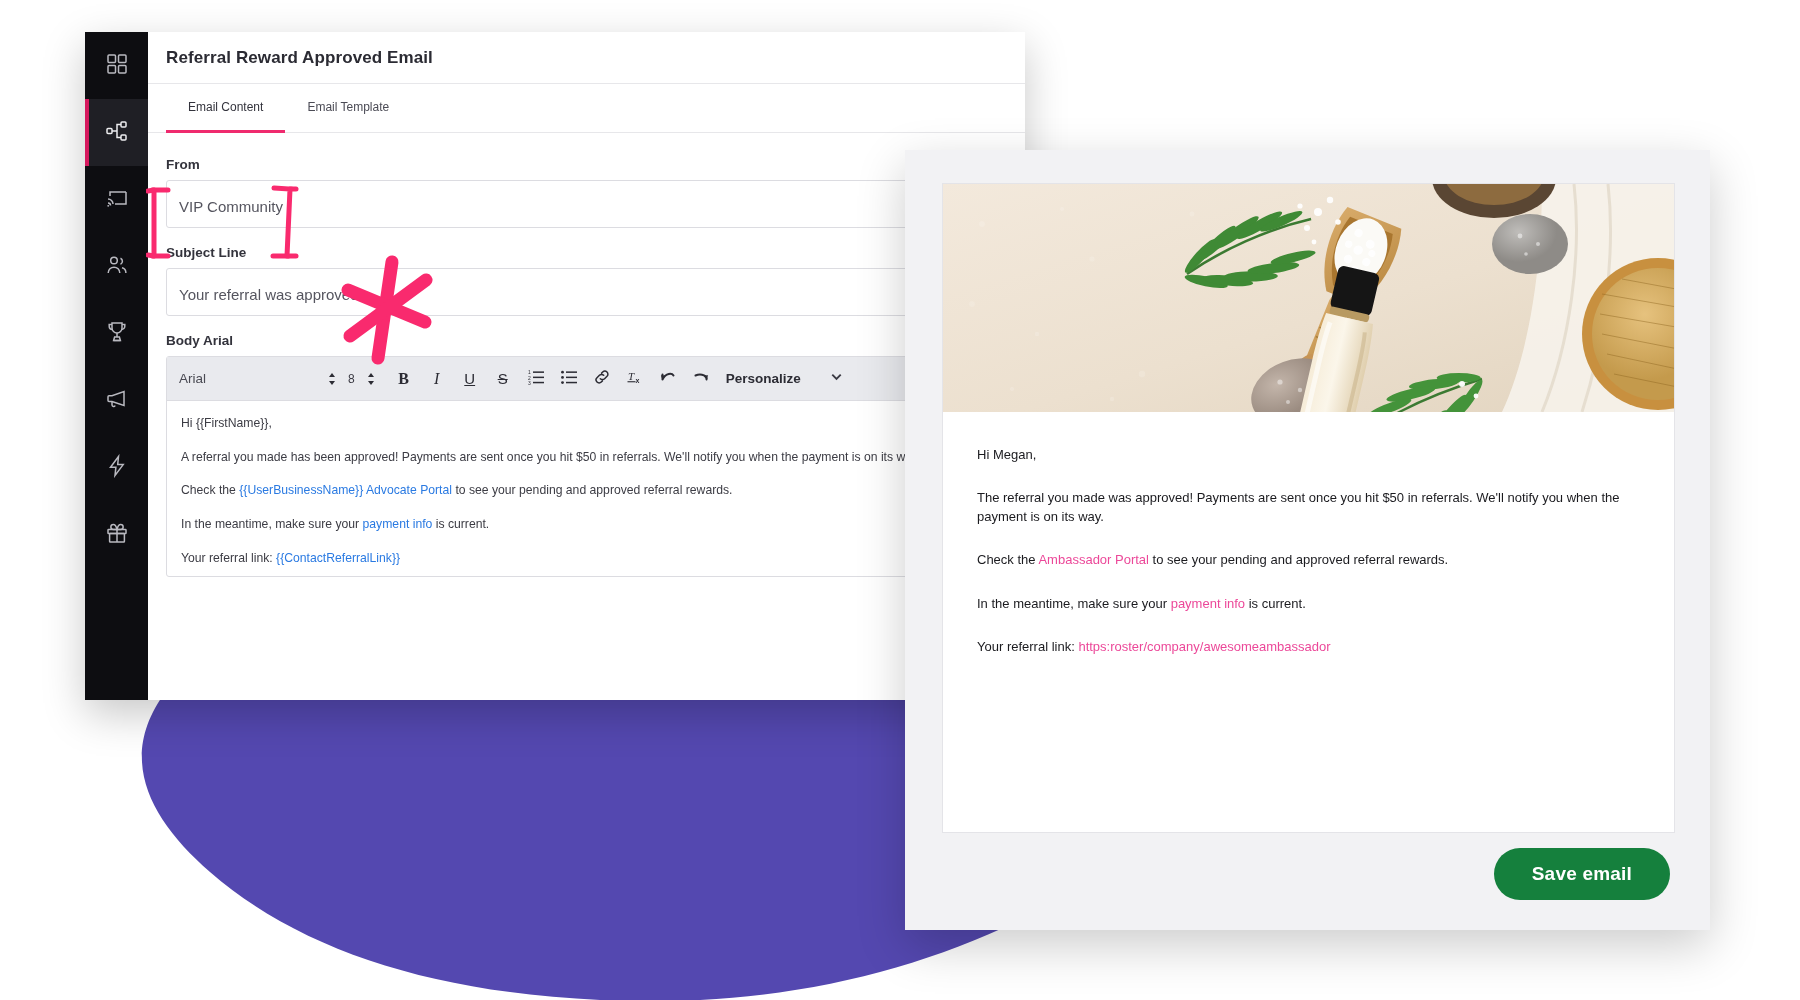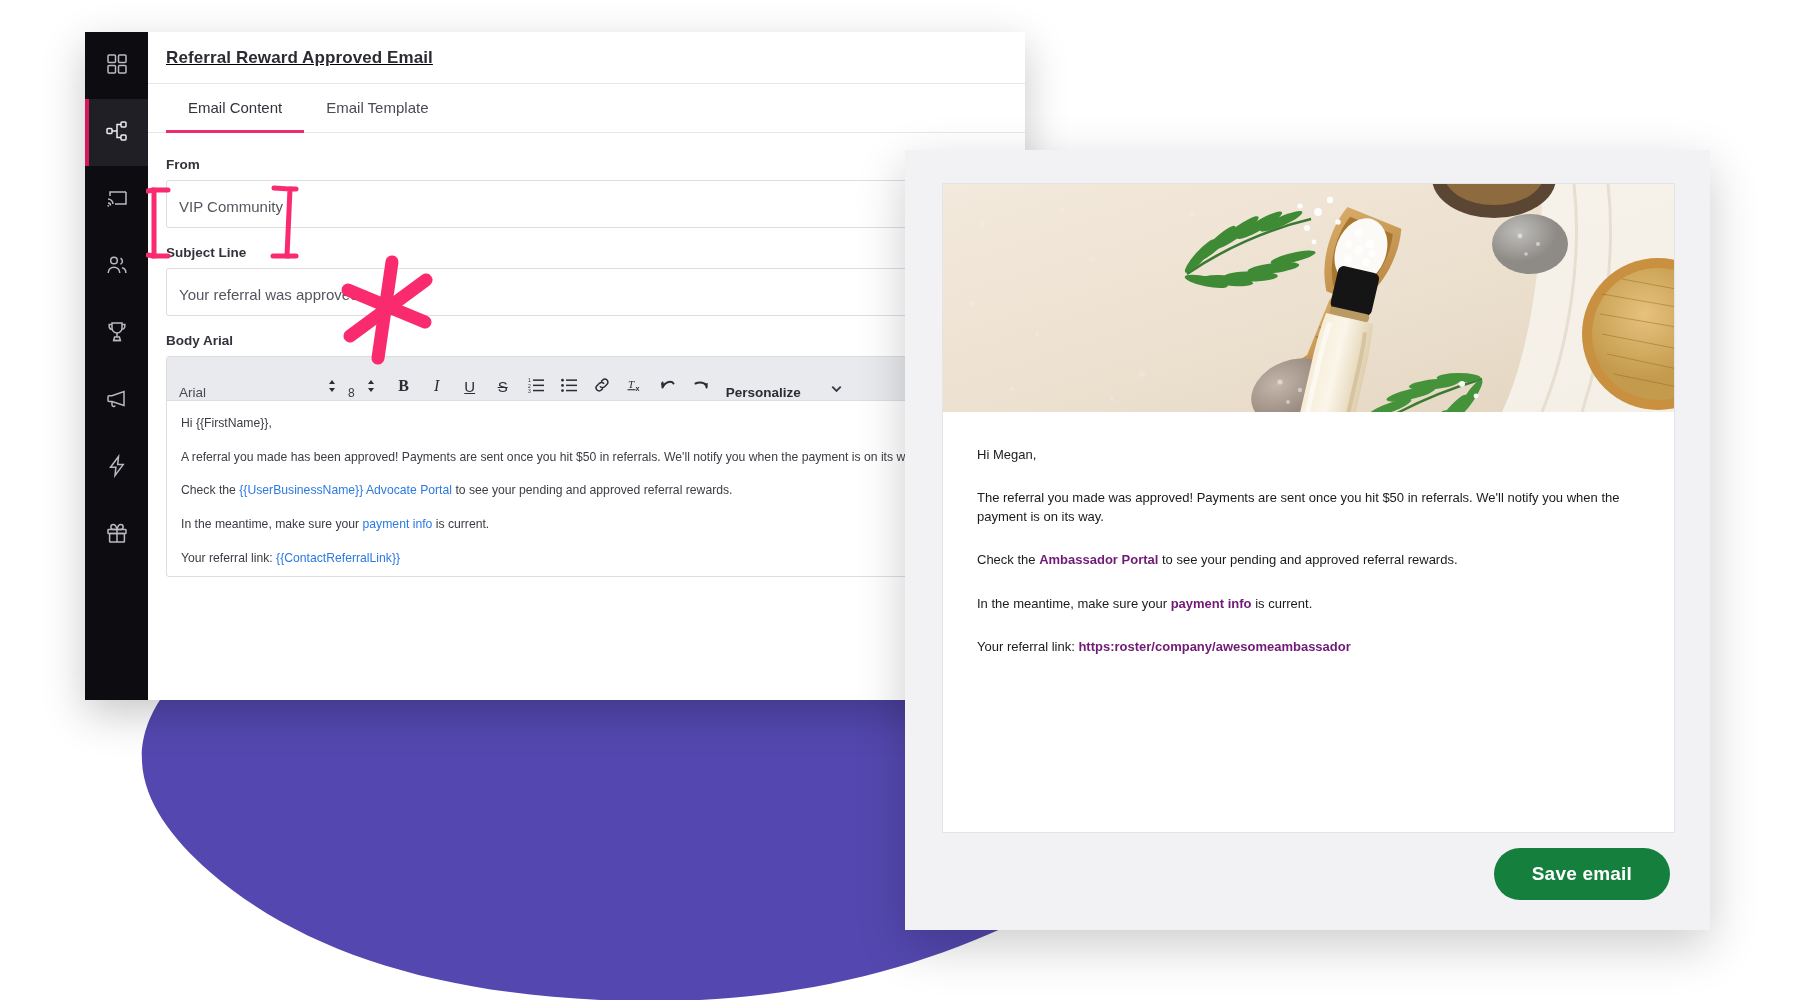--- a/index.html
+++ b/index.html
@@ -37,47 +37,46 @@
   .rail-item.active svg { stroke: #ededf0; }
 
   .builder-body {
     position: absolute; left: 63px; top: 0; right: 0; bottom: 0;
     background: #ffffff; overflow: hidden;
   }
   .builder-header {
     height: 52px; display: flex; align-items: center;
     padding: 0 0 0 18px;
     border-bottom: 1px solid #e7e7ea;
-    text-decoration: underline;
   }
   .builder-title { font-size: 17px; font-weight: bold; color: #2b2b33; letter-spacing: .1px; }
 
   .tabs { height: 49px; display: flex; align-items: stretch; border-bottom: 1px solid #e7e7ea; padding-left: 18px; }
   .tab {
     display: flex; align-items: center; padding: 0 22px;
-    font-size: 15px; color: #4b4b55; cursor: pointer;
+    font-size: 12px; color: #4b4b55; cursor: pointer;
     border-bottom: 3px solid transparent; margin-bottom: -1px;
   }
   .tab.active { color: #33333c; border-bottom-color: #ef2a6e; }
 
   .form-area { padding: 24px 0 0 18px; }
   .field-label { font-size: 13.5px; font-weight: bold; color: #33333c; margin-bottom: 8px; }
   .text-input {
     width: 770px; height: 48px;
     border: 1px solid #dcdce1; border-radius: 3px;
     background: #fff; display: flex; align-items: flex-end; padding: 12px 12px;
     font-size: 15px; color: #55555f;
   }
   .gap { height: 17px; }
 
   
   .editor-wrap { width: 772px; border: 1px solid #dcdce1; border-radius: 3px; background: #fff; }
   .editor-toolbar {
     height: 44px; background: #e9eaee; border-bottom: 1px solid #dcdce1;
-    display: flex; align-items: flex-end; padding: 0 12px; gap: 0;
+    display: flex; align-items: center; padding: 0 12px; gap: 0;
   }
   .tb-font { font-size: 13.5px; color: #4a4a53; width: 140px; }
   .tb-btn {
     display: flex; align-items: center; justify-content: center;
     min-width: 26px; height: 28px; color: #2c2c34; cursor: pointer;
     font-size: 15px;
   }
   .tb-btn svg { width: 16px; height: 16px; fill: #2c2c34; }
   .tb-size { font-size: 12px; color: #3a3a43; padding: 0 3px; }
   .tb-spacer { width: 7px; }
@@ -100,21 +99,21 @@
     background: #f2f2f4;
     box-shadow: 0 16px 46px rgba(0,0,0,0.20);
   }
   .preview-inner {
     position: absolute; left: 37px; top: 33px; width: 733px; height: 650px;
     background: #ffffff; border: 1px solid #e4e4e8;
   }
   .hero { width: 100%; height: 228px; position: relative; overflow: hidden; background: #efe3d4; }
   .email-body { padding: 34px 34px 0 34px; }
   .em-p { font-size: 13px; color: #1b1b1f; line-height: 1.42; margin-bottom: 25px; }
-  .em-link { color: #701a75; font-weight: bold; }
+  .em-link { color: #ec4899; font-weight: normal; }
 
   .save-row { position: absolute; right: 40px; bottom: 30px; }
   .save-btn {
     background: #15803d; color: #fff; font-size: 19px; font-weight: bold;
     border: none; border-radius: 28px; padding: 15px 38px; cursor: pointer;
     letter-spacing: .2px;
   }
 </style>
 </head>
 <body>

